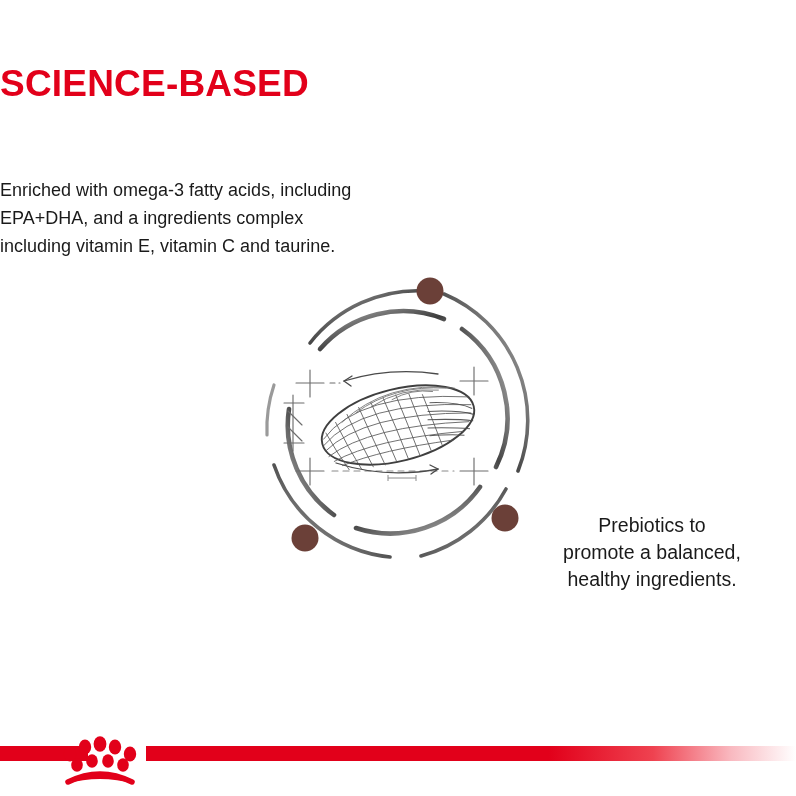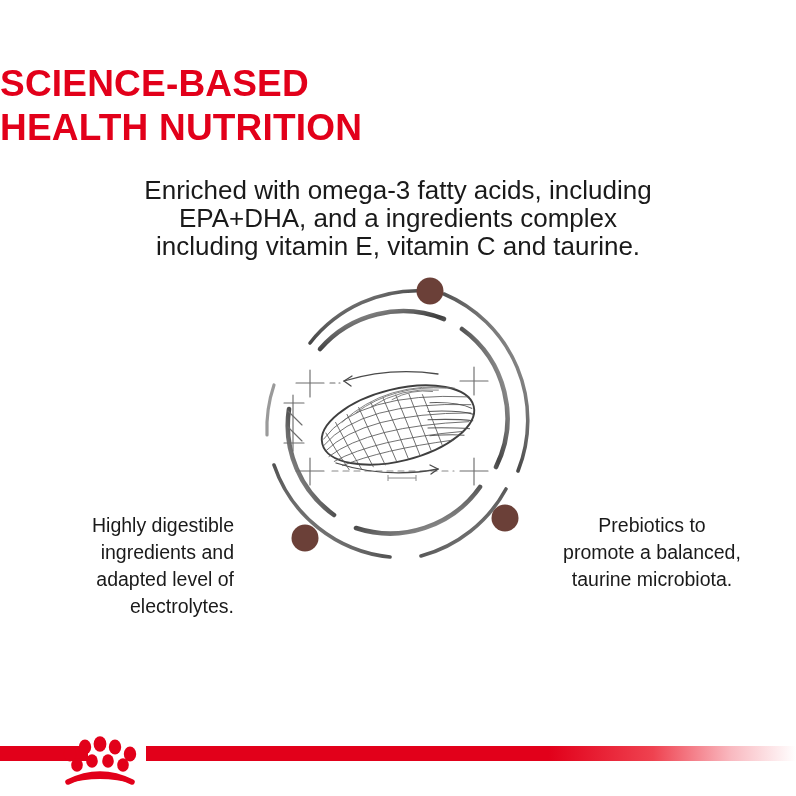--- a/index.html
+++ b/index.html
@@ -21,23 +21,23 @@
     font-size:37px;
     line-height:44px;
     letter-spacing:0.2px;
     margin-top:44px;
   }
   .headline .l2{display:block;}
 
   
   .intro{
     position:absolute;left:0;right:0;top:176px;
-    text-align:center;
+    text-align:left;
     color:#1a1a1a;
-    font-size:26px;
+    font-size:18px;
     line-height:28px;
     font-weight:normal;
   }
   .intro span{display:block;}
 
   
   .emblem{
     position:absolute;
     left:248px;top:275px;
     width:300px;height:300px;
@@ -81,21 +81,20 @@
   }
   .crown svg{display:block;width:92px;height:56px;}
 </style>
 </head>
 <body>
 
 <div class="stage">
 
   <div class="headline">
     <span>SCIENCE-BASED</span>
-    <span class="l2">HEALTH NUTRITION</span>
   </div>
 
   <div class="intro">
     <span>Enriched with omega-3 fatty acids, including</span>
     <span>EPA+DHA, and a ingredients complex</span>
     <span>including vitamin E, vitamin C and taurine.</span>
   </div>
 
   <div class="emblem">
     <svg viewBox="0 0 300 300" xmlns="http://www.w3.org/2000/svg">
@@ -224,31 +223,25 @@
           <line x1="168" y1="200" x2="168" y2="206"></line>
         </g>
       </g>
 
       <circle cx="182" cy="16" r="13.5" fill="#6b4038"></circle>
       <circle cx="57" cy="263" r="13.5" fill="#6b4038"></circle>
       <circle cx="257" cy="243" r="13.5" fill="#6b4038"></circle>
     </svg>
   </div>
 
-  <div class="caption caption-left">
-    <span>Highly digestible</span>
-    <span>ingredients and</span>
-    <span>adapted level of</span>
-    <span>electrolytes.</span>
-  </div>
 
   <div class="caption caption-right">
     <span>Prebiotics to</span>
     <span>promote a balanced,</span>
-    <span>taurine microbiota.</span>
+    <span>healthy ingredients.</span>
   </div>
 
   <div class="footer">
     <div class="bar-left"></div>
     <div class="bar-right"></div>
     <div class="crown">
       <svg viewBox="0 0 92 56" xmlns="http://www.w3.org/2000/svg">
         <g fill="#e2001a">
 
           <ellipse cx="16" cy="22" rx="6.2" ry="7.4"></ellipse>

